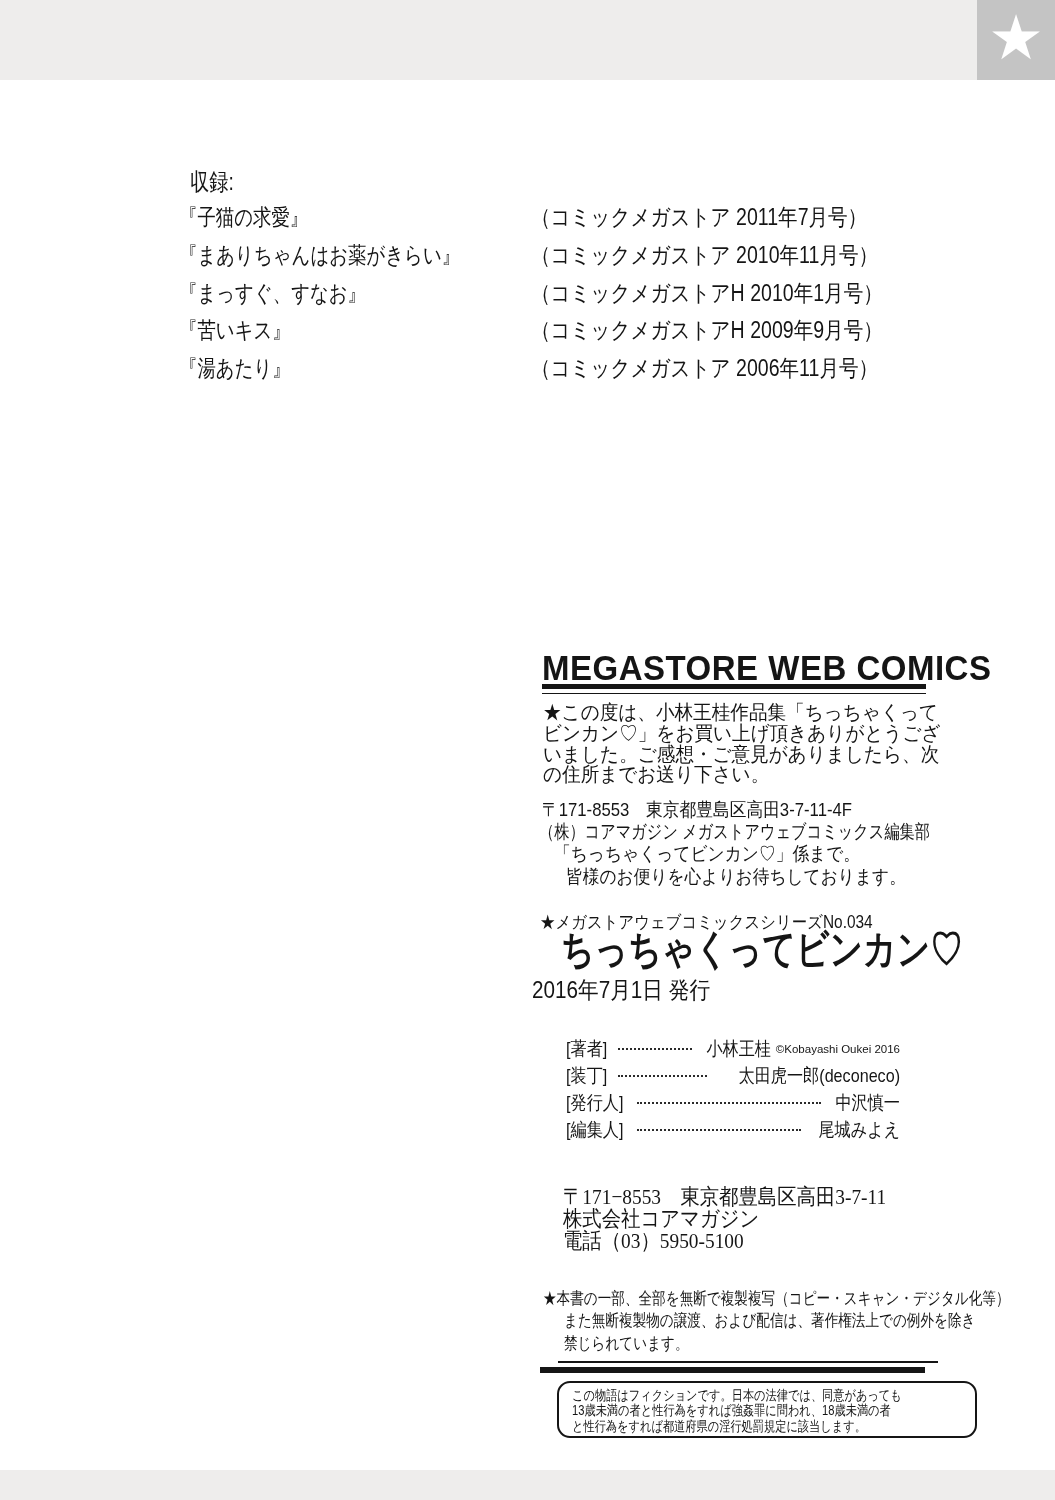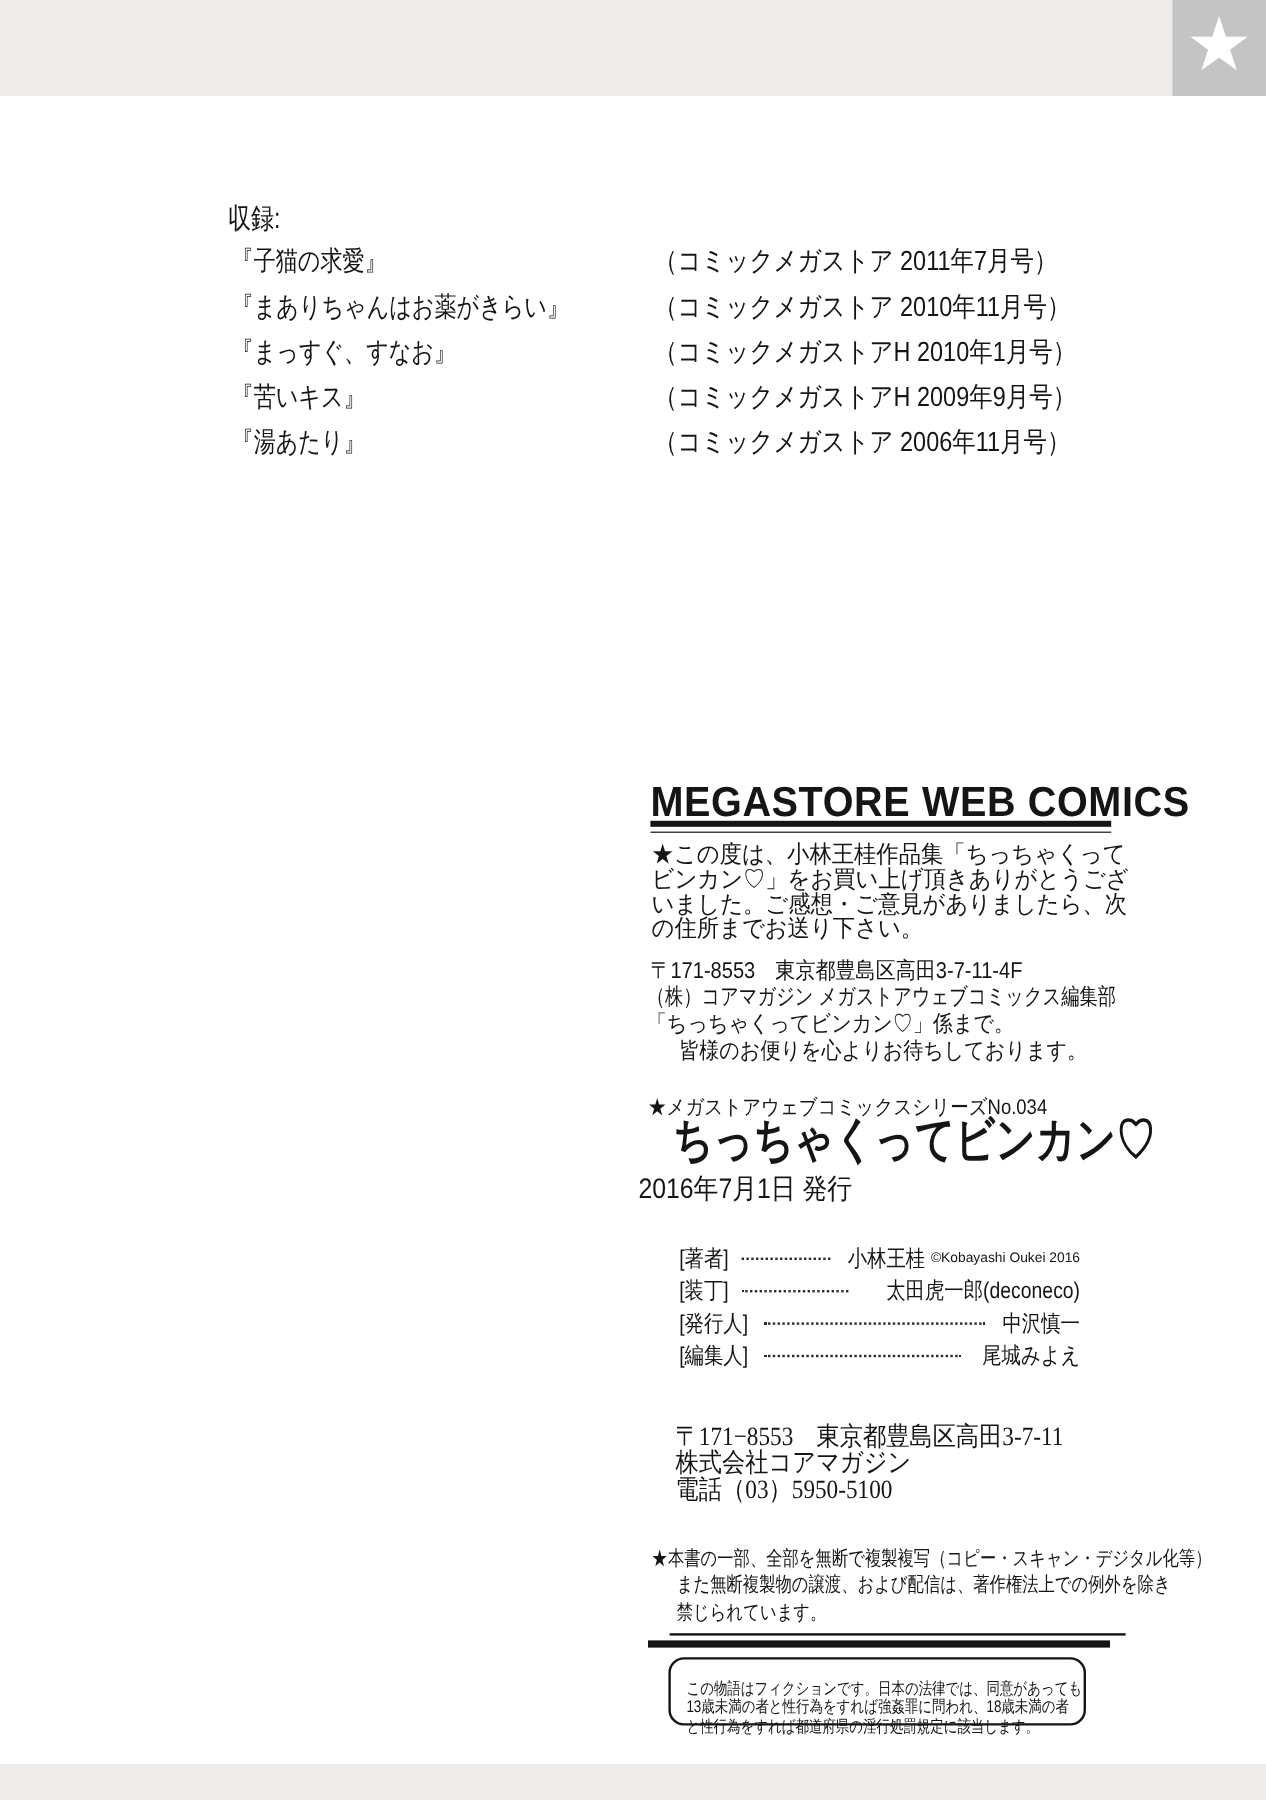--- a/index.html
+++ b/index.html
@@ -16,37 +16,37 @@
     display:flex; align-items:center; justify-content:center;
   }
   .star-box .star { color:#ffffff; font-size:62px; line-height:1; margin-top:-4px; }
 
   .cx80 { display:inline-block; white-space:nowrap; transform:scaleX(.80); transform-origin:0 50%; }
   .cx85 { display:inline-block; white-space:nowrap; transform:scaleX(.85); transform-origin:0 50%; }
   .cx88 { display:inline-block; white-space:nowrap; transform:scaleX(.88); transform-origin:0 50%; }
   .cx93 { display:inline-block; white-space:nowrap; transform:scaleX(.93); transform-origin:0 50%; }
 
   .toc-label { position:absolute; left:190px; top:166px; font-size:24px; }
-  .toc-list  { position:absolute; left:193px; top:199px; }
+  .toc-list  { position:absolute; left:179px; top:199px; }
   .toc-row   { display:flex; height:37.7px; align-items:center; font-size:23px; }
   .toc-title { width:352px; }
   .toc-source{ white-space:nowrap; }
 
   .logo {
     position:absolute; left:542px; top:648px; width:388px;
     font-size:33px; font-weight:bold; letter-spacing:.5px; white-space:nowrap;
     transform:scaleY(1.06); transform-origin:0 0;
   }
   .rule-thick { position:absolute; left:542px; top:684px; width:384px; height:5px; background:#151515; }
   .rule-thin  { position:absolute; left:542px; top:693px; width:384px; height:1px; background:#151515; }
 
   .thanks { position:absolute; left:543px; top:702px; font-size:20px; line-height:20.8px; }
   .editorial-address { position:absolute; left:539px; top:799px; font-size:19px; line-height:21.8px; }
   .editorial-address .l0 { margin-left:3px; }
-  .editorial-address .l2 { }
+  .editorial-address .l2 { margin-left:15px; }
   .editorial-address .l3 { margin-left:27px; margin-top:2px; }
 
   .series  { position:absolute; left:540px; top:910px; font-size:17.5px; }
   .title   { position:absolute; left:561px; top:928px; font-size:41px; font-weight:bold; line-height:42px; }
   .pubdate { position:absolute; left:532px; top:974px; font-size:23.5px; }
 
   .credits { position:absolute; left:566px; top:1036px; width:334px; }
   .credit-row { display:flex; align-items:center; height:25.5px; font-size:19px; margin-bottom:1.5px; }
   .credit-leader { flex:1; height:0; border-bottom:2.5px dotted #2a2a2a; margin:0 3px; }
   .credit-name { white-space:nowrap; transform:scaleX(.85); transform-origin:100% 50%; }
@@ -55,22 +55,22 @@
   .pub-address { position:absolute; left:563px; top:1186px;
     font-family:"Liberation Serif", serif; font-size:22px; line-height:22px; }
 
   .warning { position:absolute; left:543px; top:1288px; font-size:17px; line-height:22.3px; }
   .warning .ind { margin-left:21px; }
 
   .hr-thin  { position:absolute; left:558px; top:1361px; width:380px; height:1.5px; background:#151515; }
   .hr-thick { position:absolute; left:540px; top:1367px; width:385px; height:6px;  background:#151515; }
 
   .fiction-box {
-    position:absolute; left:557px; top:1381px; width:348px; height:57px;
-    border:2.5px solid #151515; border-radius:13px; padding:17px 13px;
+    position:absolute; left:557px; top:1381px; width:420px; height:57px;
+    border:2.5px solid #151515; border-radius:13px; padding:5px 13px;
     font-size:14px; line-height:15.3px;
   }
 </style>
 </head>
 <body>
 
 <div class="page">
 
   <div class="band top"></div>
   <div class="star-box">

